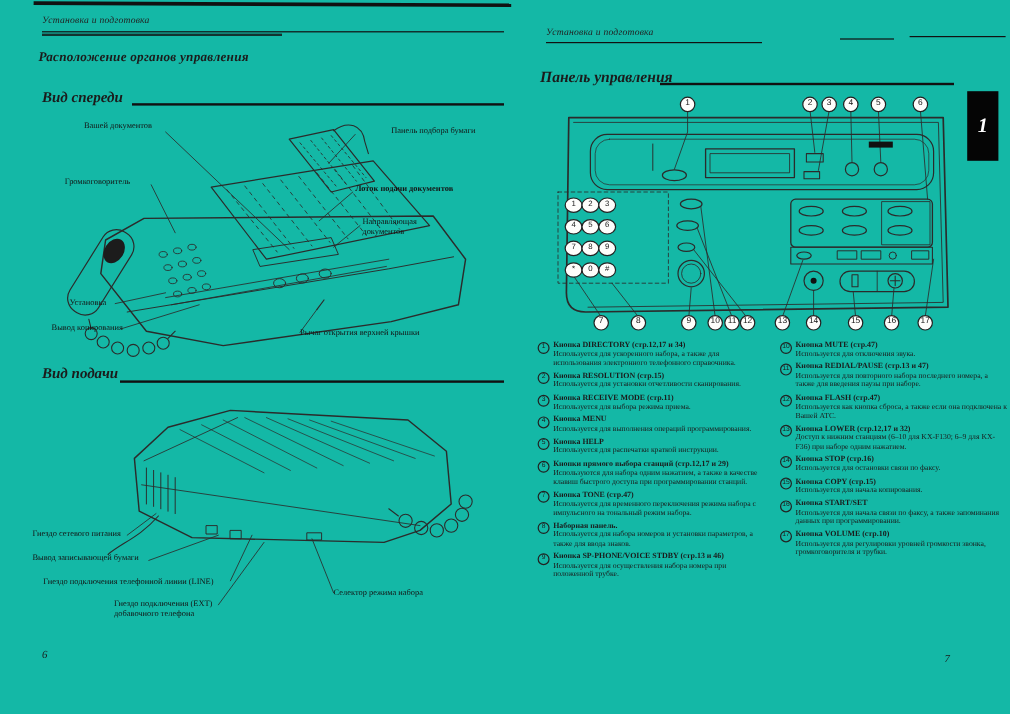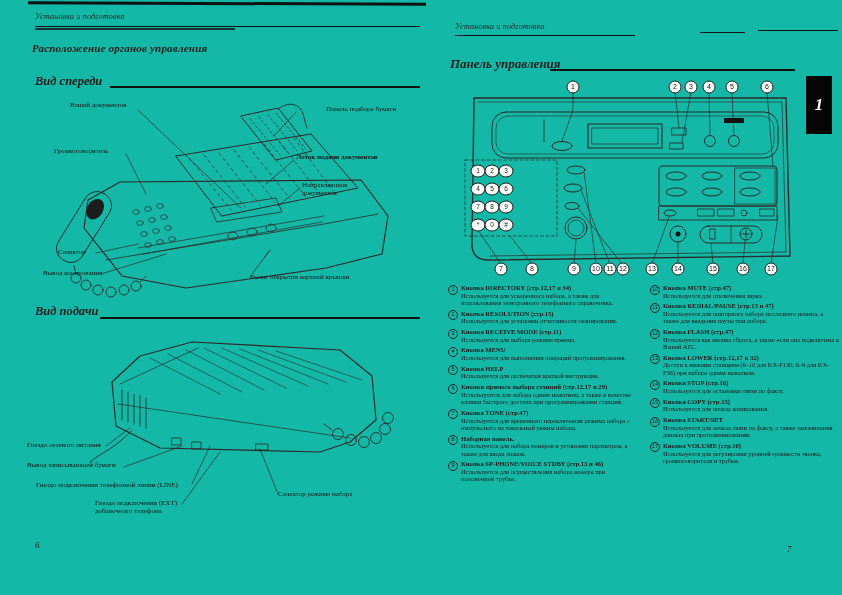--- a/index.html
+++ b/index.html
@@ -124,21 +124,21 @@
           <path d="M75,178 L140,158"></path>
           <path d="M224,181 L238,162"></path>
         </g>
       </g>
     </svg>
     <span class="lbl" style="left:44px;top:6px;">Вашей документов</span>
     <span class="lbl" style="left:272px;top:10px;margin-left:28px;">Панель подбора бумаги</span>
     <span class="lbl" style="left:28px;top:52px;">Громкоговоритель</span>
     <span class="lbl" style="left:270px;top:58px;font-weight:bold;">Лоток подачи документов</span>
     <span class="lbl" style="left:276px;top:86px;width:62px;">Направляющая документов</span>
-    <span class="lbl" style="left:32px;top:153px;">Селектор</span>
+    <span class="lbl" style="left:32px;top:153px;">Установка</span>
     <span class="lbl" style="left:17px;top:174px;">Вывод копирования</span>
     <span class="lbl" style="left:224px;top:178px;">Рычаг открытия верхней крышки</span>
   </div>
 
   <div class="subhead" style="left:35px;top:304px;">Вид подачи</div>
   <div class="rule" style="left:100px;top:317px;width:320px;height:2px;"></div>
 
   <div class="abs" style="left:20px;top:334px;width:400px;height:200px;">
     <svg width="400" height="200" viewBox="0 0 400 200">
       <g fill="none" stroke="#2b2b2b" stroke-width="1" stroke-linejoin="round" stroke-linecap="round">

